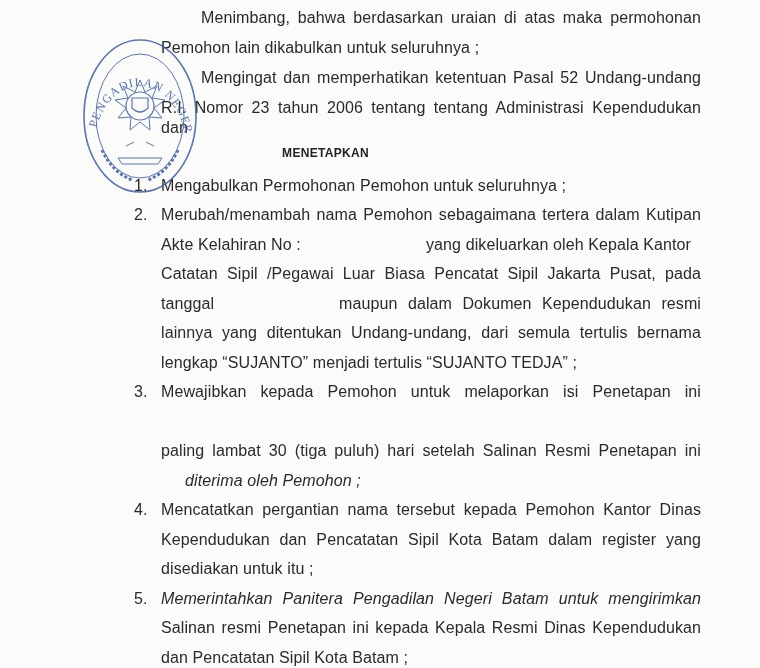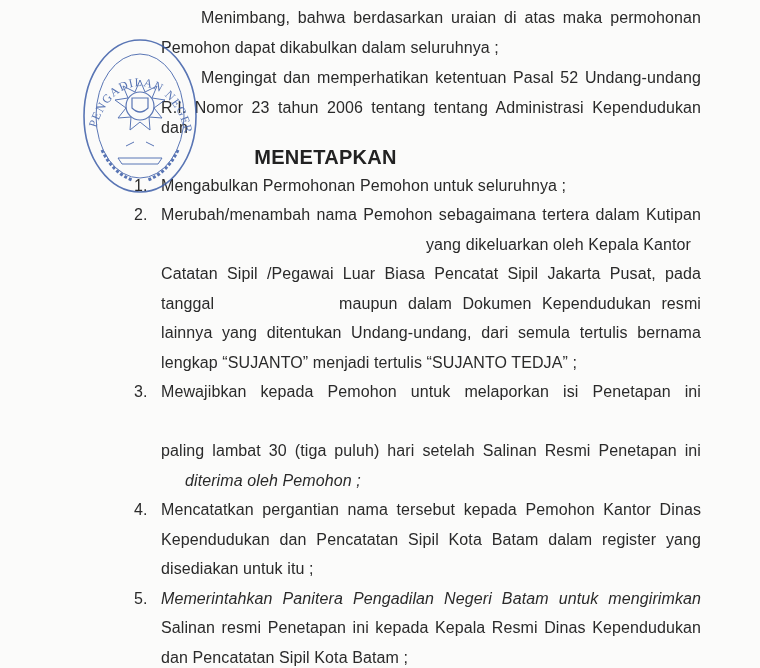--- a/index.html
+++ b/index.html
@@ -15,47 +15,48 @@
       position: absolute;
       font-size: 16px;
       line-height: 20px;
       white-space: nowrap;
       letter-spacing: 0.1px;
     }
     .justify { text-align: justify; text-align-last: justify; white-space: normal; }
     .it { font-style: italic; }
     .heading {
       position: absolute; left: 0; width: 651px; top: 146px;
-      text-align: center; font-weight: bold; font-size: 20px; letter-spacing: 0.3px;
+      text-align: center; font-weight: bold; font-size: 12px; letter-spacing: 0.3px;
       color: #222;
     }
     .num { position: absolute; font-size: 16px; line-height: 20px; }
     .redact { display: inline-block; background: #fbfbfa; }
     .stamp {
       position: absolute; left: 82px; top: 38px; width: 116px; height: 156px;
       pointer-events: none; opacity: 0.85;
     }
   </style>
 </head>
 <body>
 
 <div class="page">
 
   <div class="line justify" style="left:201px; top:8px; width:500px;">Menimbang, bahwa berdasarkan uraian di atas maka permohonan</div>
-  <div class="line" style="left:161px; top:38px;">Pemohon dapat dikabulkan dalam seluruhnya ;</div>
+  <div class="line" style="left:161px; top:38px;">Pemohon lain dikabulkan untuk seluruhnya ;</div>
   <div class="line justify" style="left:201px; top:68px; width:500px;">Mengingat dan memperhatikan ketentuan Pasal 52 Undang-undang</div>
   <div class="line justify" style="left:161px; top:98px; width:540px;">R.I. Nomor 23 tahun 2006 tentang tentang Administrasi Kependudukan dan</div>
 
   <div class="heading">MENETAPKAN</div>
 
   <div class="num" style="left:134px; top:176px;">1.</div>
   <div class="line" style="left:161px; top:176px;">Mengabulkan Permohonan Pemohon untuk seluruhnya ;</div>
 
   <div class="num" style="left:134px; top:205px;">2.</div>
   <div class="line justify" style="left:161px; top:205px; width:540px;">Merubah/menambah nama Pemohon sebagaimana tertera dalam Kutipan</div>
+  <div class="line" style="left:161px; top:235px;">Akte Kelahiran No :</div>
   <div class="line" style="left:426px; top:235px;text-align:center;">yang dikeluarkan oleh Kepala Kantor</div>
   <div class="line justify" style="left:161px; top:264px; width:540px;">Catatan Sipil /Pegawai Luar Biasa Pencatat Sipil Jakarta Pusat, pada</div>
   <div class="line" style="left:161px; top:294px;">tanggal</div>
   <div class="line justify" style="left:339px; top:294px; width:362px;">maupun dalam Dokumen Kependudukan resmi</div>
   <div class="line justify" style="left:161px; top:323px; width:540px;">lainnya yang ditentukan Undang-undang, dari semula tertulis bernama</div>
   <div class="line" style="left:161px; top:353px;">lengkap “SUJANTO” menjadi tertulis “SUJANTO TEDJA” ;</div>
 
   <div class="num" style="left:134px; top:382px;">3.</div>
   <div class="line justify" style="left:161px; top:382px; width:540px;">Mewajibkan kepada Pemohon untuk melaporkan isi Penetapan ini</div>
   <div class="line justify" style="left:161px; top:441px; width:540px;">paling lambat 30 (tiga puluh) hari setelah Salinan Resmi Penetapan ini</div>

